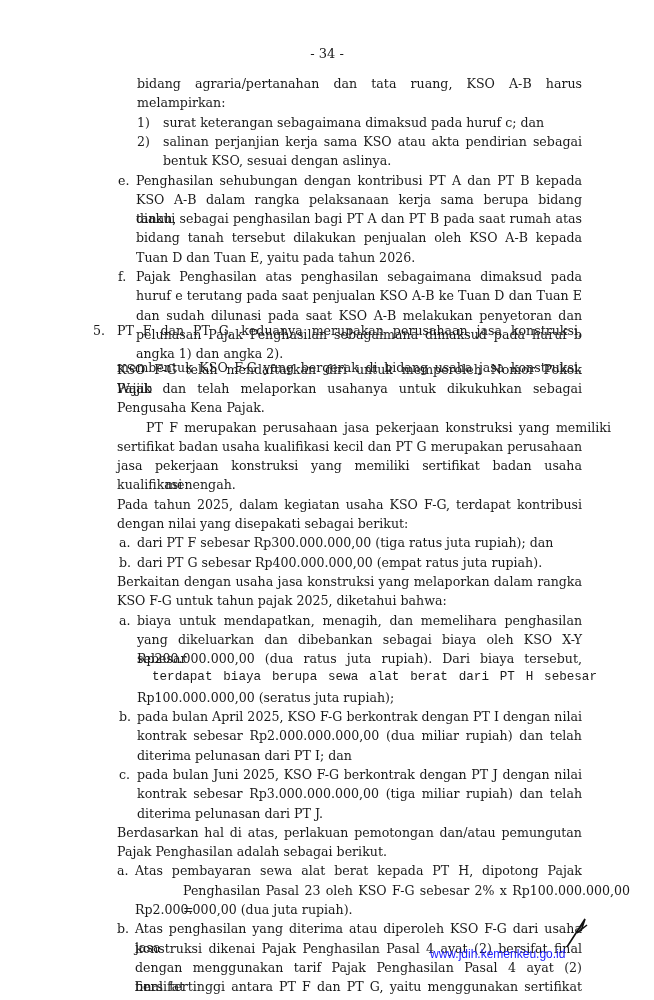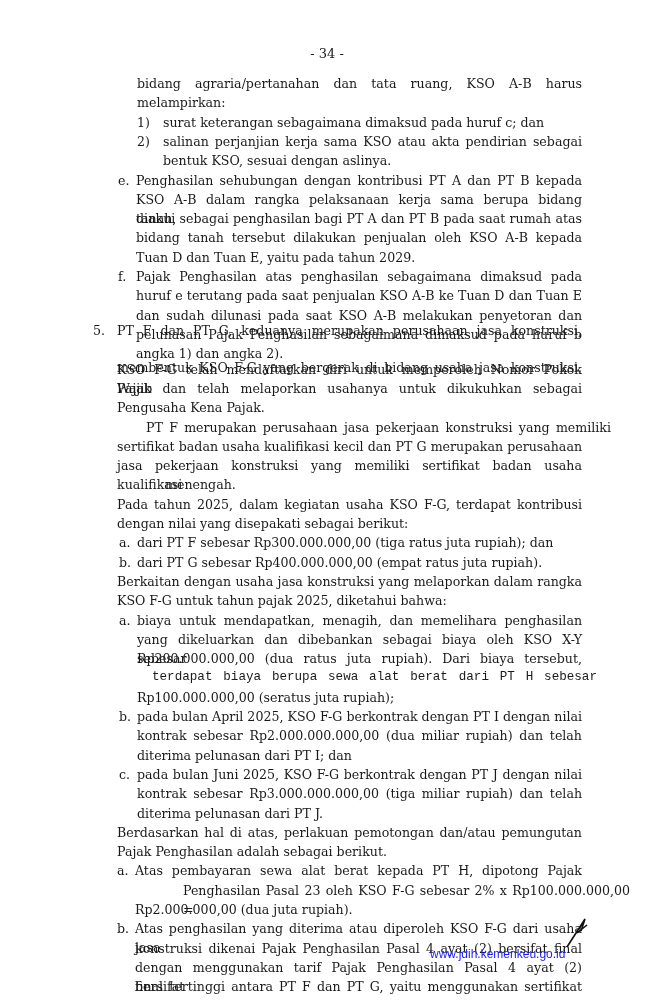--- a/index.html
+++ b/index.html
@@ -23,21 +23,21 @@
     <div class="blk" style="left: 137px; top: 112.6px;">1)</div>
     <div class="blk ll" style="left: 163px; top: 112.6px; width: 419px;">surat keterangan sebagaimana dimaksud pada huruf c; dan</div>
     <div class="blk" style="left: 137px; top: 131.9px;">2)</div>
     <div class="blk jl" style="left: 163px; top: 131.9px; width: 419px;">salinan perjanjian kerja sama KSO atau akta pendirian sebagai</div>
     <div class="blk ll" style="left: 163px; top: 151.2px; width: 419px;">bentuk KSO, sesuai dengan aslinya.</div>
     <div class="blk" style="left: 118px; top: 170.5px;">e.</div>
     <div class="blk jl" style="left: 136px; top: 170.5px; width: 446px;">Penghasilan sehubungan dengan kontribusi PT A dan PT B kepada</div>
     <div class="blk jl" style="left: 136px; top: 189.8px; width: 446px;">KSO A-B dalam rangka pelaksanaan kerja sama berupa bidang tanah,</div>
     <div class="blk jl" style="left: 136px; top: 209.1px; width: 446px;">diakui sebagai penghasilan bagi PT A dan PT B pada saat rumah atas</div>
     <div class="blk jl" style="left: 136px; top: 228.4px; width: 446px;">bidang tanah tersebut dilakukan penjualan oleh KSO A-B kepada</div>
-    <div class="blk ll" style="left: 136px; top: 247.7px; width: 446px;">Tuan D dan Tuan E, yaitu pada tahun 2029.</div>
+    <div class="blk ll" style="left: 136px; top: 247.7px; width: 446px;">Tuan D dan Tuan E, yaitu pada tahun 2026.</div>
     <div class="blk" style="left: 118px; top: 267px;">f.</div>
     <div class="blk jl" style="left: 136px; top: 267px; width: 446px;">Pajak Penghasilan atas penghasilan sebagaimana dimaksud pada</div>
     <div class="blk jl" style="left: 136px; top: 286.3px; width: 446px;">huruf e terutang pada saat penjualan KSO A-B ke Tuan D dan Tuan E</div>
     <div class="blk jl" style="left: 136px; top: 305.6px; width: 446px;">dan sudah dilunasi pada saat KSO A-B melakukan penyetoran dan</div>
     <div class="blk jl" style="left: 136px; top: 324.9px; width: 446px;">pelunasan Pajak Penghasilan sebagaimana dimaksud pada huruf b</div>
     <div class="blk ll" style="left: 136px; top: 344.2px; width: 446px;">angka 1) dan angka 2).</div>
     <div class="blk" style="left: 93px; top: 321px;">5.</div>
     <div class="blk jl" style="left: 117px; top: 321px; width: 465px;">PT F dan PT G, keduanya merupakan perusahaan jasa konstruksi,</div>
     <div class="blk jl" style="left: 117px; top: 358px; width: 465px;">membentuk KSO F-G yang bergerak di bidang usaha jasa konstruksi.</div>
     <div class="blk jl" style="left: 117px; top: 359.6px; width: 465px;">KSO F-G telah mendaftarkan diri untuk memperoleh Nomor Pokok Wajib</div>

